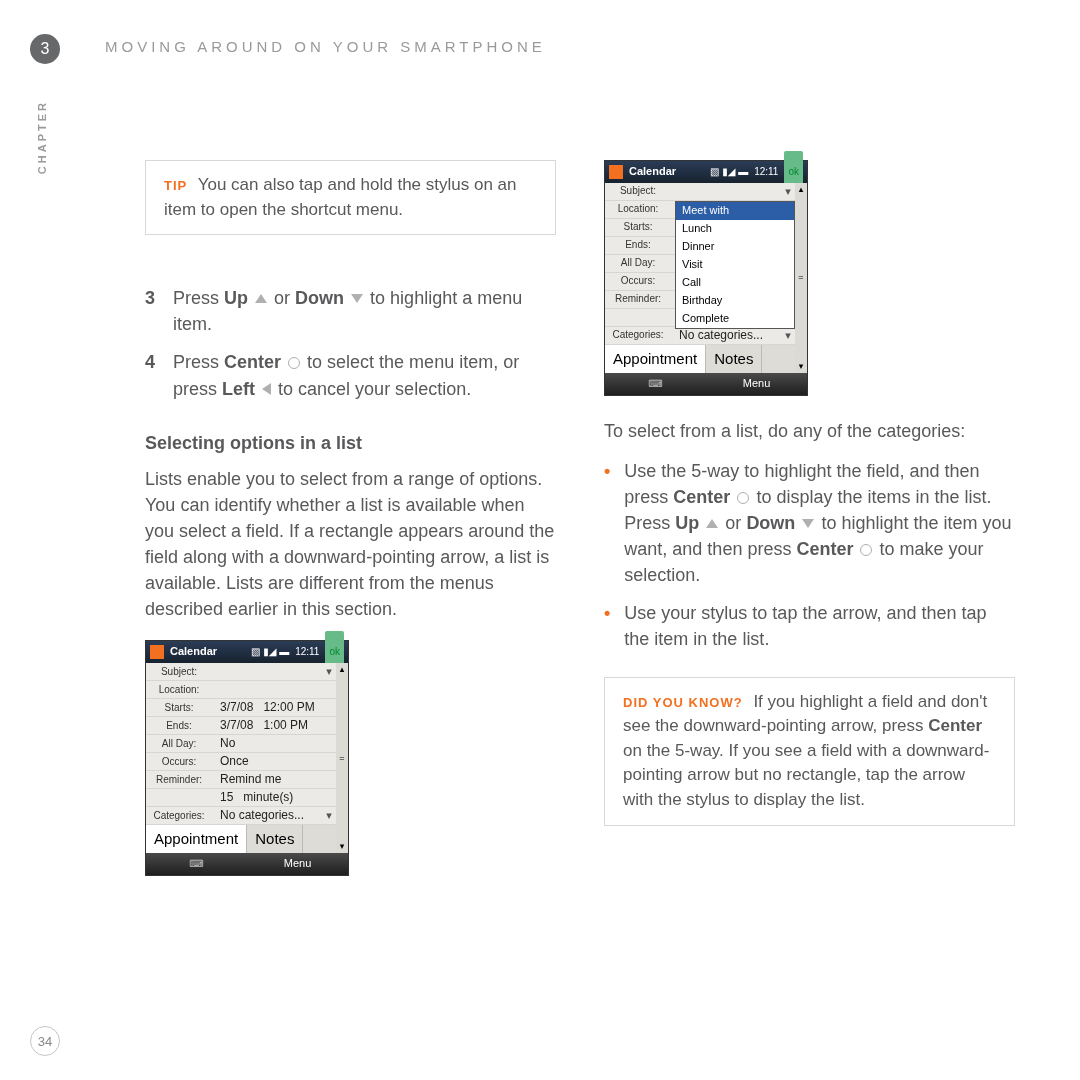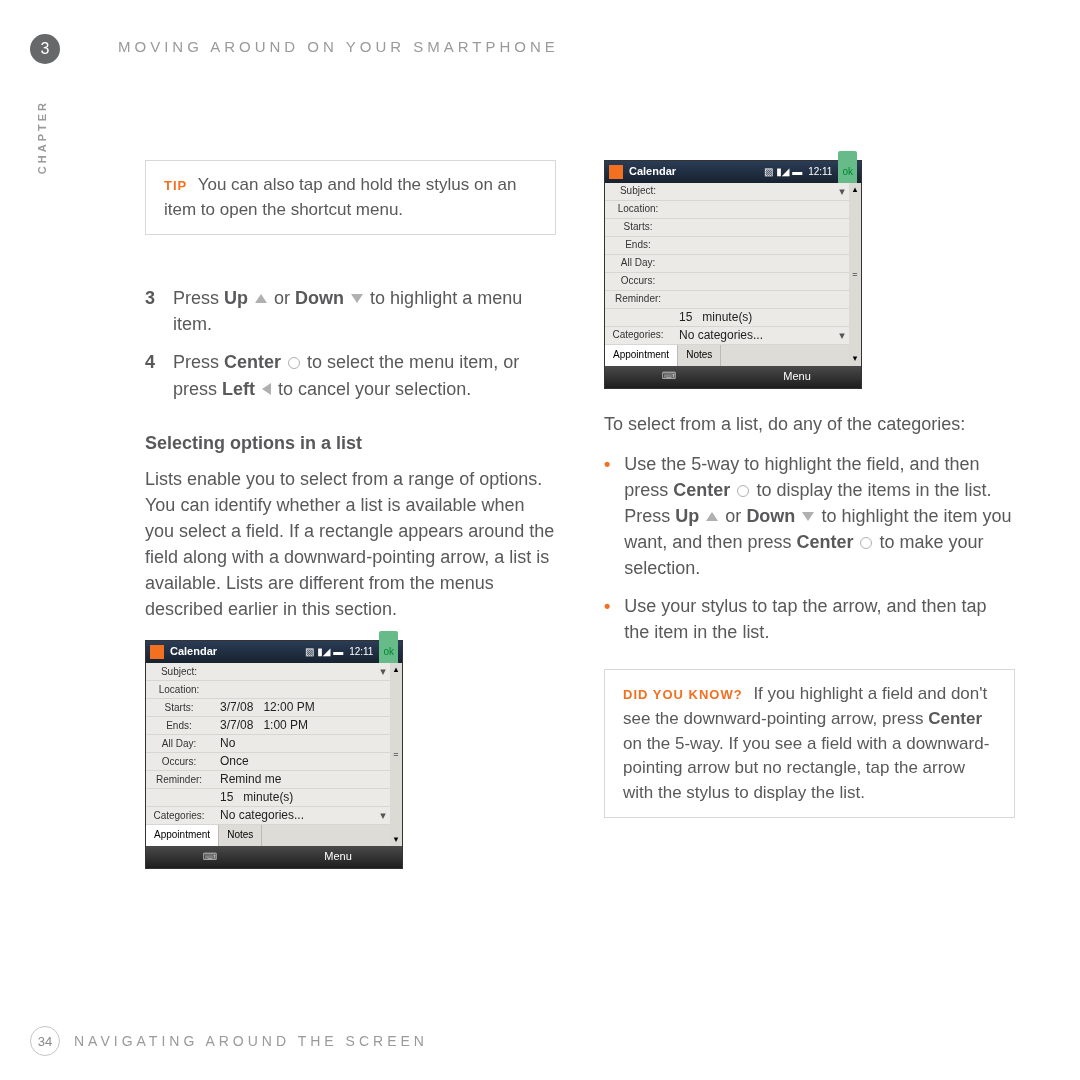--- a/index.html
+++ b/index.html
@@ -22,21 +22,21 @@
     background: #66686a;
     color: #fff;
     font-size: 16px;
     display: flex;
     align-items: center;
     justify-content: center;
   }
   .header-text {
     position: absolute;
     top: 38px;
-    left: 118px;
+    left: 105px;
     letter-spacing: 4px;
     font-size: 15px;
     color: #9a9a9a;
   }
   .side-label {
     position: absolute;
     top: 100px;
     left: 36px;
     writing-mode: vertical-rl;
     transform: rotate(180deg);
@@ -93,21 +93,21 @@
   .footer-text { letter-spacing: 4px; font-size: 14px; color: #9a9a9a; }
 
   
   .ico-up { display:inline-block; width:0; height:0; border-left:6px solid transparent; border-right:6px solid transparent; border-bottom:9px solid #b0b0b0; margin:0 2px; vertical-align:1px;}
   .ico-down{ display:inline-block; width:0; height:0; border-left:6px solid transparent; border-right:6px solid transparent; border-top:9px solid #b0b0b0; margin:0 2px; vertical-align:1px;}
   .ico-left{ display:inline-block; width:0; height:0; border-top:6px solid transparent; border-bottom:6px solid transparent; border-right:9px solid #b0b0b0; margin:0 2px; vertical-align:0;}
   .ico-center{ display:inline-block; width:12px; height:12px; border:1.5px solid #b0b0b0; border-radius:50%; margin:0 2px; vertical-align:-1px;}
 
   
   .phone {
-    width: 258px;
+    width: 204px;
     border: 1px solid #333;
     font-family: Tahoma, Arial, sans-serif;
     font-size: 11px;
     color: #000;
     margin-top: 18px;
     background:#6d28d9;
   }
   .ph-titlebar {
     background: linear-gradient(#2b3c56,#17222f);
     color: #fff;
@@ -127,21 +127,21 @@
   .ph-lbl { width:70px; text-align:center; padding-right:4px; font-size:10px; color:#333;}
   .ph-val { flex:1; padding-left:4px; font-size:12px; color:#222; display:flex; gap:10px;}
   .ph-dd { width:14px; text-align:center; color:#555; }
   .ph-list { position:relative; }
   .ph-popup {
     position:absolute; left:70px; top:0; width:120px;
     background:#fff; border:1px solid #555; z-index:5;
   }
   .ph-popup div{ padding:1px 6px; font-size:11px; }
   .ph-popup .hl{ background:#2b5ea6; color:#fff; }
-  .ph-tabs { display:flex; background:#dedcd6; font-size:10px;}
+  .ph-tabs { display:flex; background:#dedcd6; font-size:15px;}
   .ph-tabs span{ padding:3px 8px; border-right:1px solid #bbb;}
   .ph-tabs .active{ background:#fff; }
   .ph-menubar{
     background:linear-gradient(#4a4a4a,#1e1e1e);
     color:#fff; height:22px; display:flex; align-items:center;
   }
   .ph-menubar .kbd{ flex:1; text-align:center; opacity:.7; font-size:10px;}
   .ph-menubar .menu{ flex:1; text-align:center; font-size:11px;}
   .ph-scroll { width:12px; background:#dcdad4; display:flex; flex-direction:column; justify-content:space-between; align-items:center; font-size:9px;}
   .ph-wrap { display:flex; }
@@ -308,20 +308,29 @@
               </span>
             </div>
           <div class="ph-row">
               <span class="ph-lbl">Categories:</span>
               <span class="ph-val">No categories...</span>
               <span class="ph-dd">▾</span>
             </div>
           <div class="ph-tabs">
             <span class="active">Appointment</span>
             <span>Notes</span>
+          </div>
+          <div class="ph-popup" style="top:18px;">
+            <div class="hl">Meet with</div>
+            <div>Lunch</div>
+            <div>Dinner</div>
+            <div>Visit</div>
+            <div>Call</div>
+            <div>Birthday</div>
+            <div>Complete</div>
           </div>
         </div>
         <div class="ph-scroll">
             <span>▴</span>
             <span>=</span>
             <span>▾</span>
           </div>
       </div>
       <div class="ph-menubar">
         <span class="kbd">⌨</span>
@@ -354,14 +363,13 @@
 
     <div class="dyk-box">
       <span class="tip-label">DID YOU KNOW?</span>
       <span>If you highlight a field and don't see the downward-pointing arrow, press </span><b>Center</b><span> on the 5-way. If you see a field with a downward-pointing arrow but no rectangle, tap the arrow with the stylus to display the list.</span>
     </div>
   </div>
 </div>
 
 <div class="footer">
   <div class="page-num">34</div>
-  <div class="footer-text">NAVIGATING AROUND THE SCREEN</div>
 </div>
 
 </body></html>

